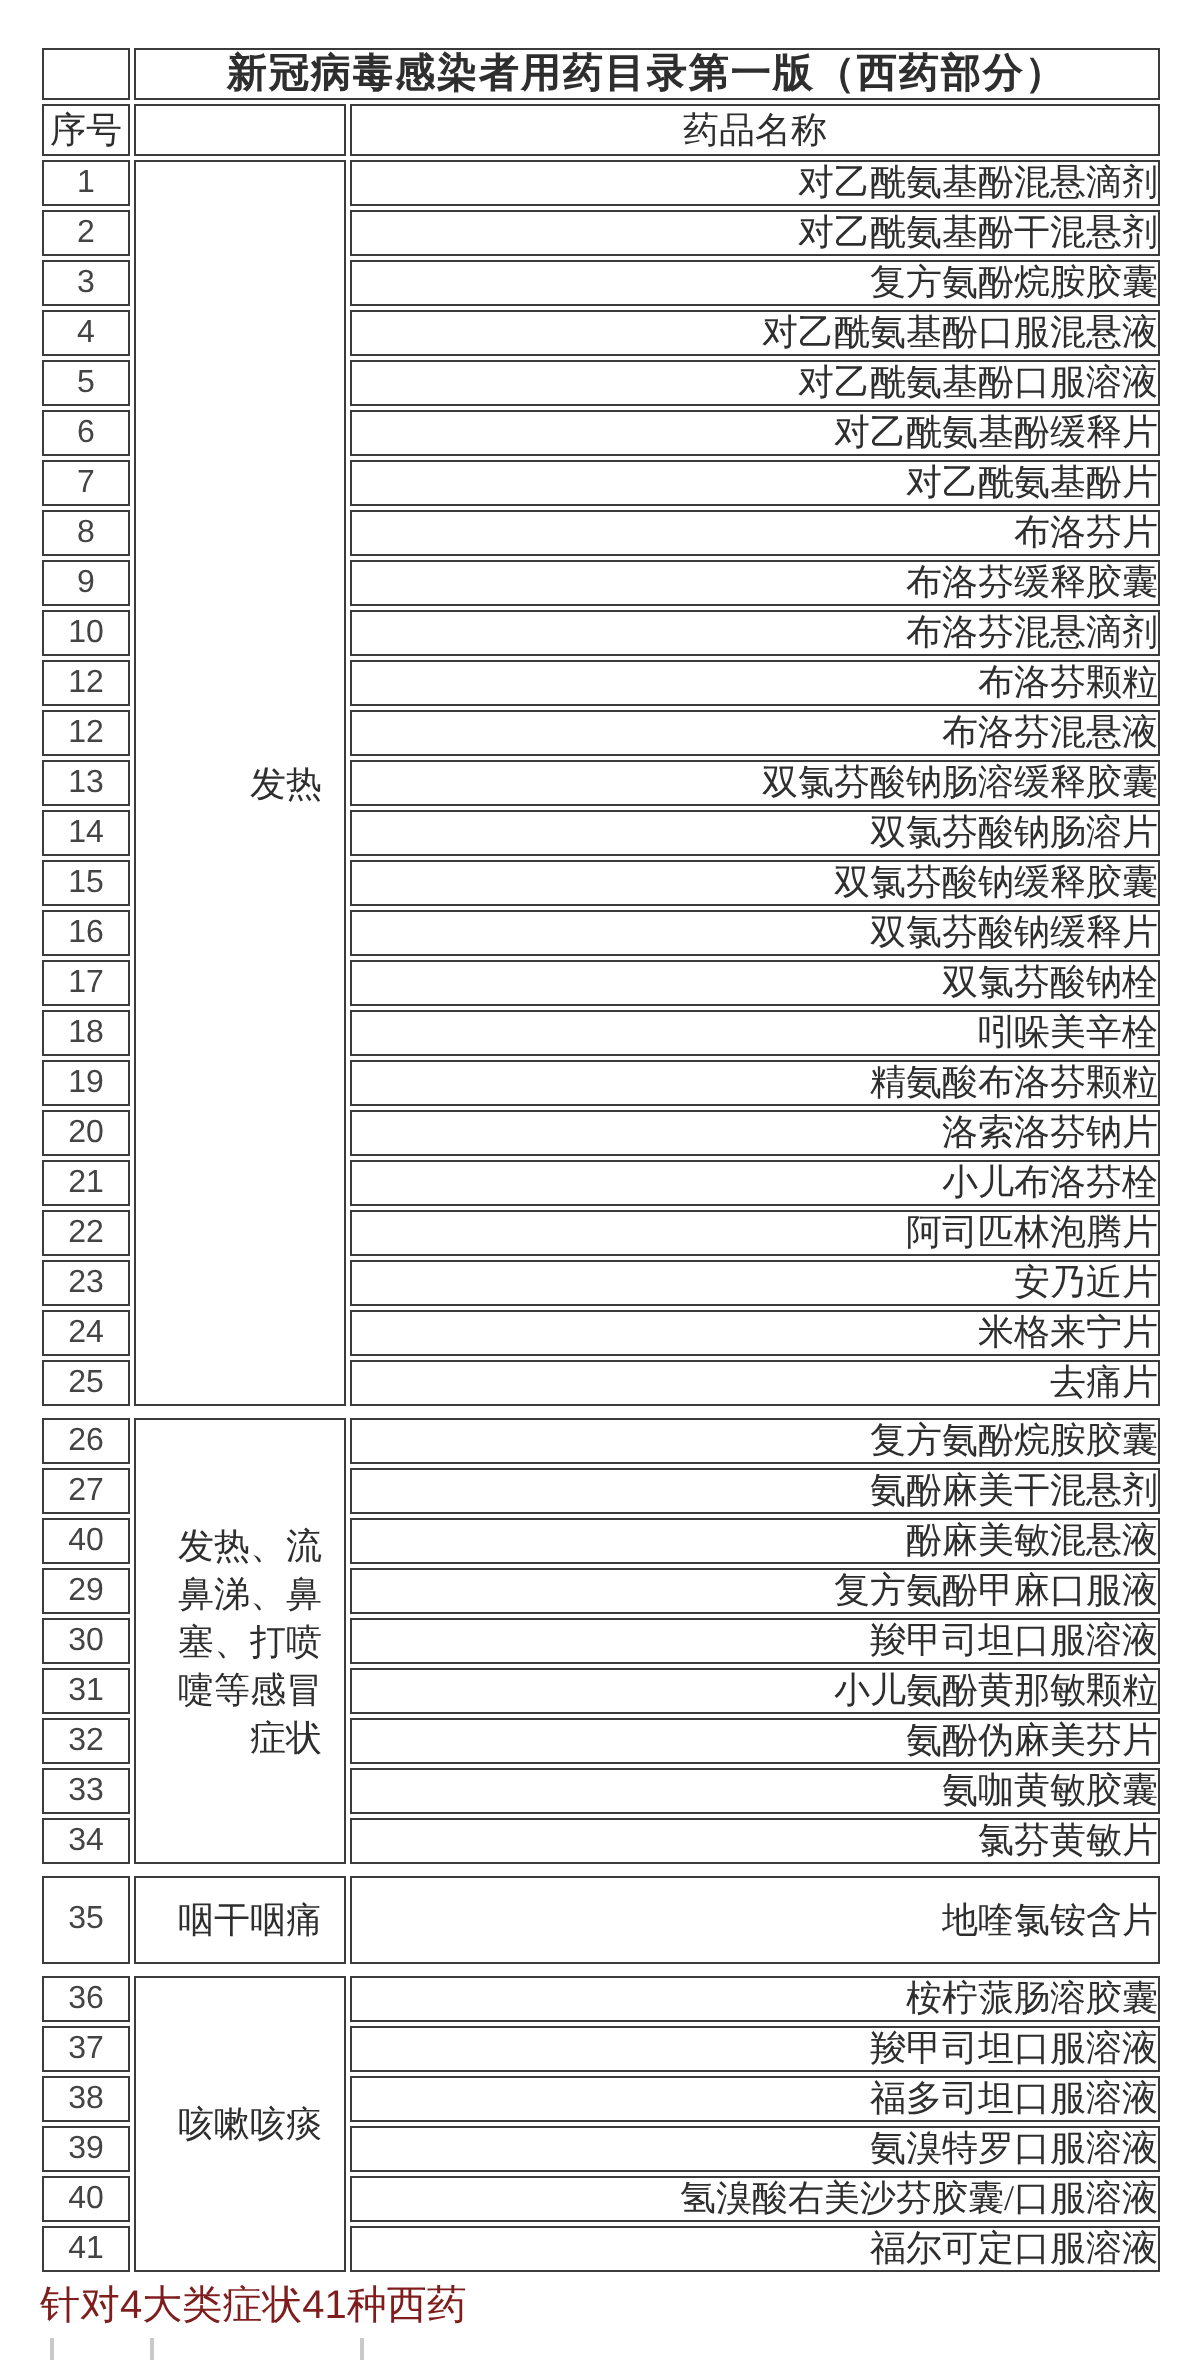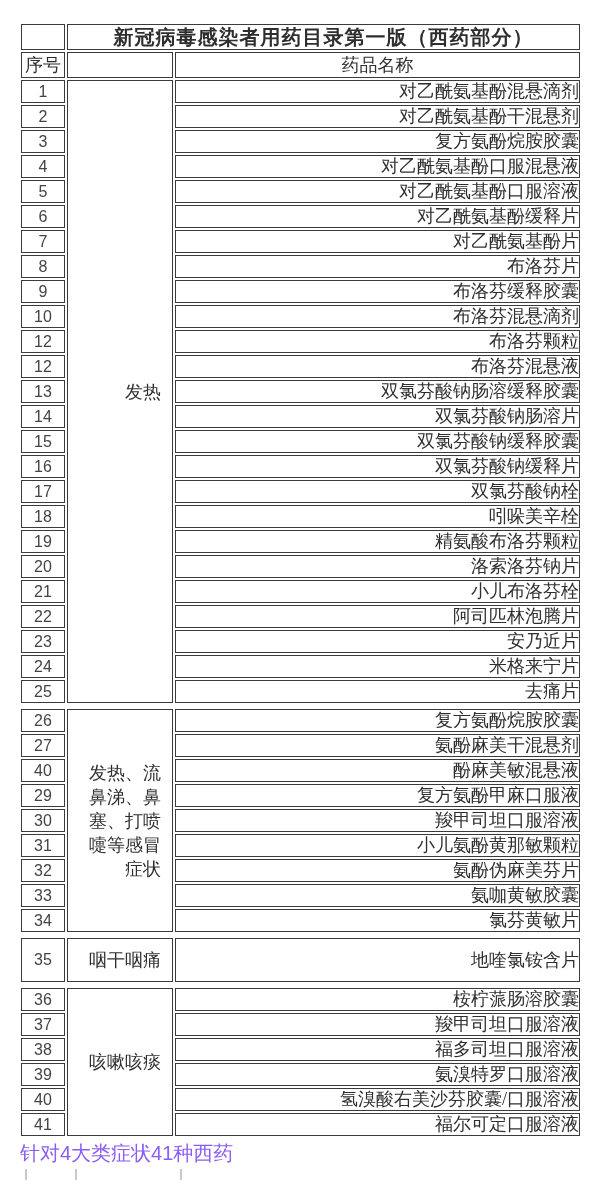--- a/index.html
+++ b/index.html
@@ -75,21 +75,21 @@
     border: none;
     height: 2px;
     padding: 0;
     background: transparent;
   }
   .footer-note {
     margin: 4px 0 0 1px;
     font-family: "Liberation Sans", "DejaVu Sans", sans-serif;
     font-size: 20px;
     line-height: 22px;
-    color: #8b5cf6;
+    color: #7f1d1d;
     white-space: nowrap;
   }
   .partial-row {
     position: relative;
     height: 12px;
     margin-top: 5px;
   }
   .pline {
     position: absolute;
     top: 0;

